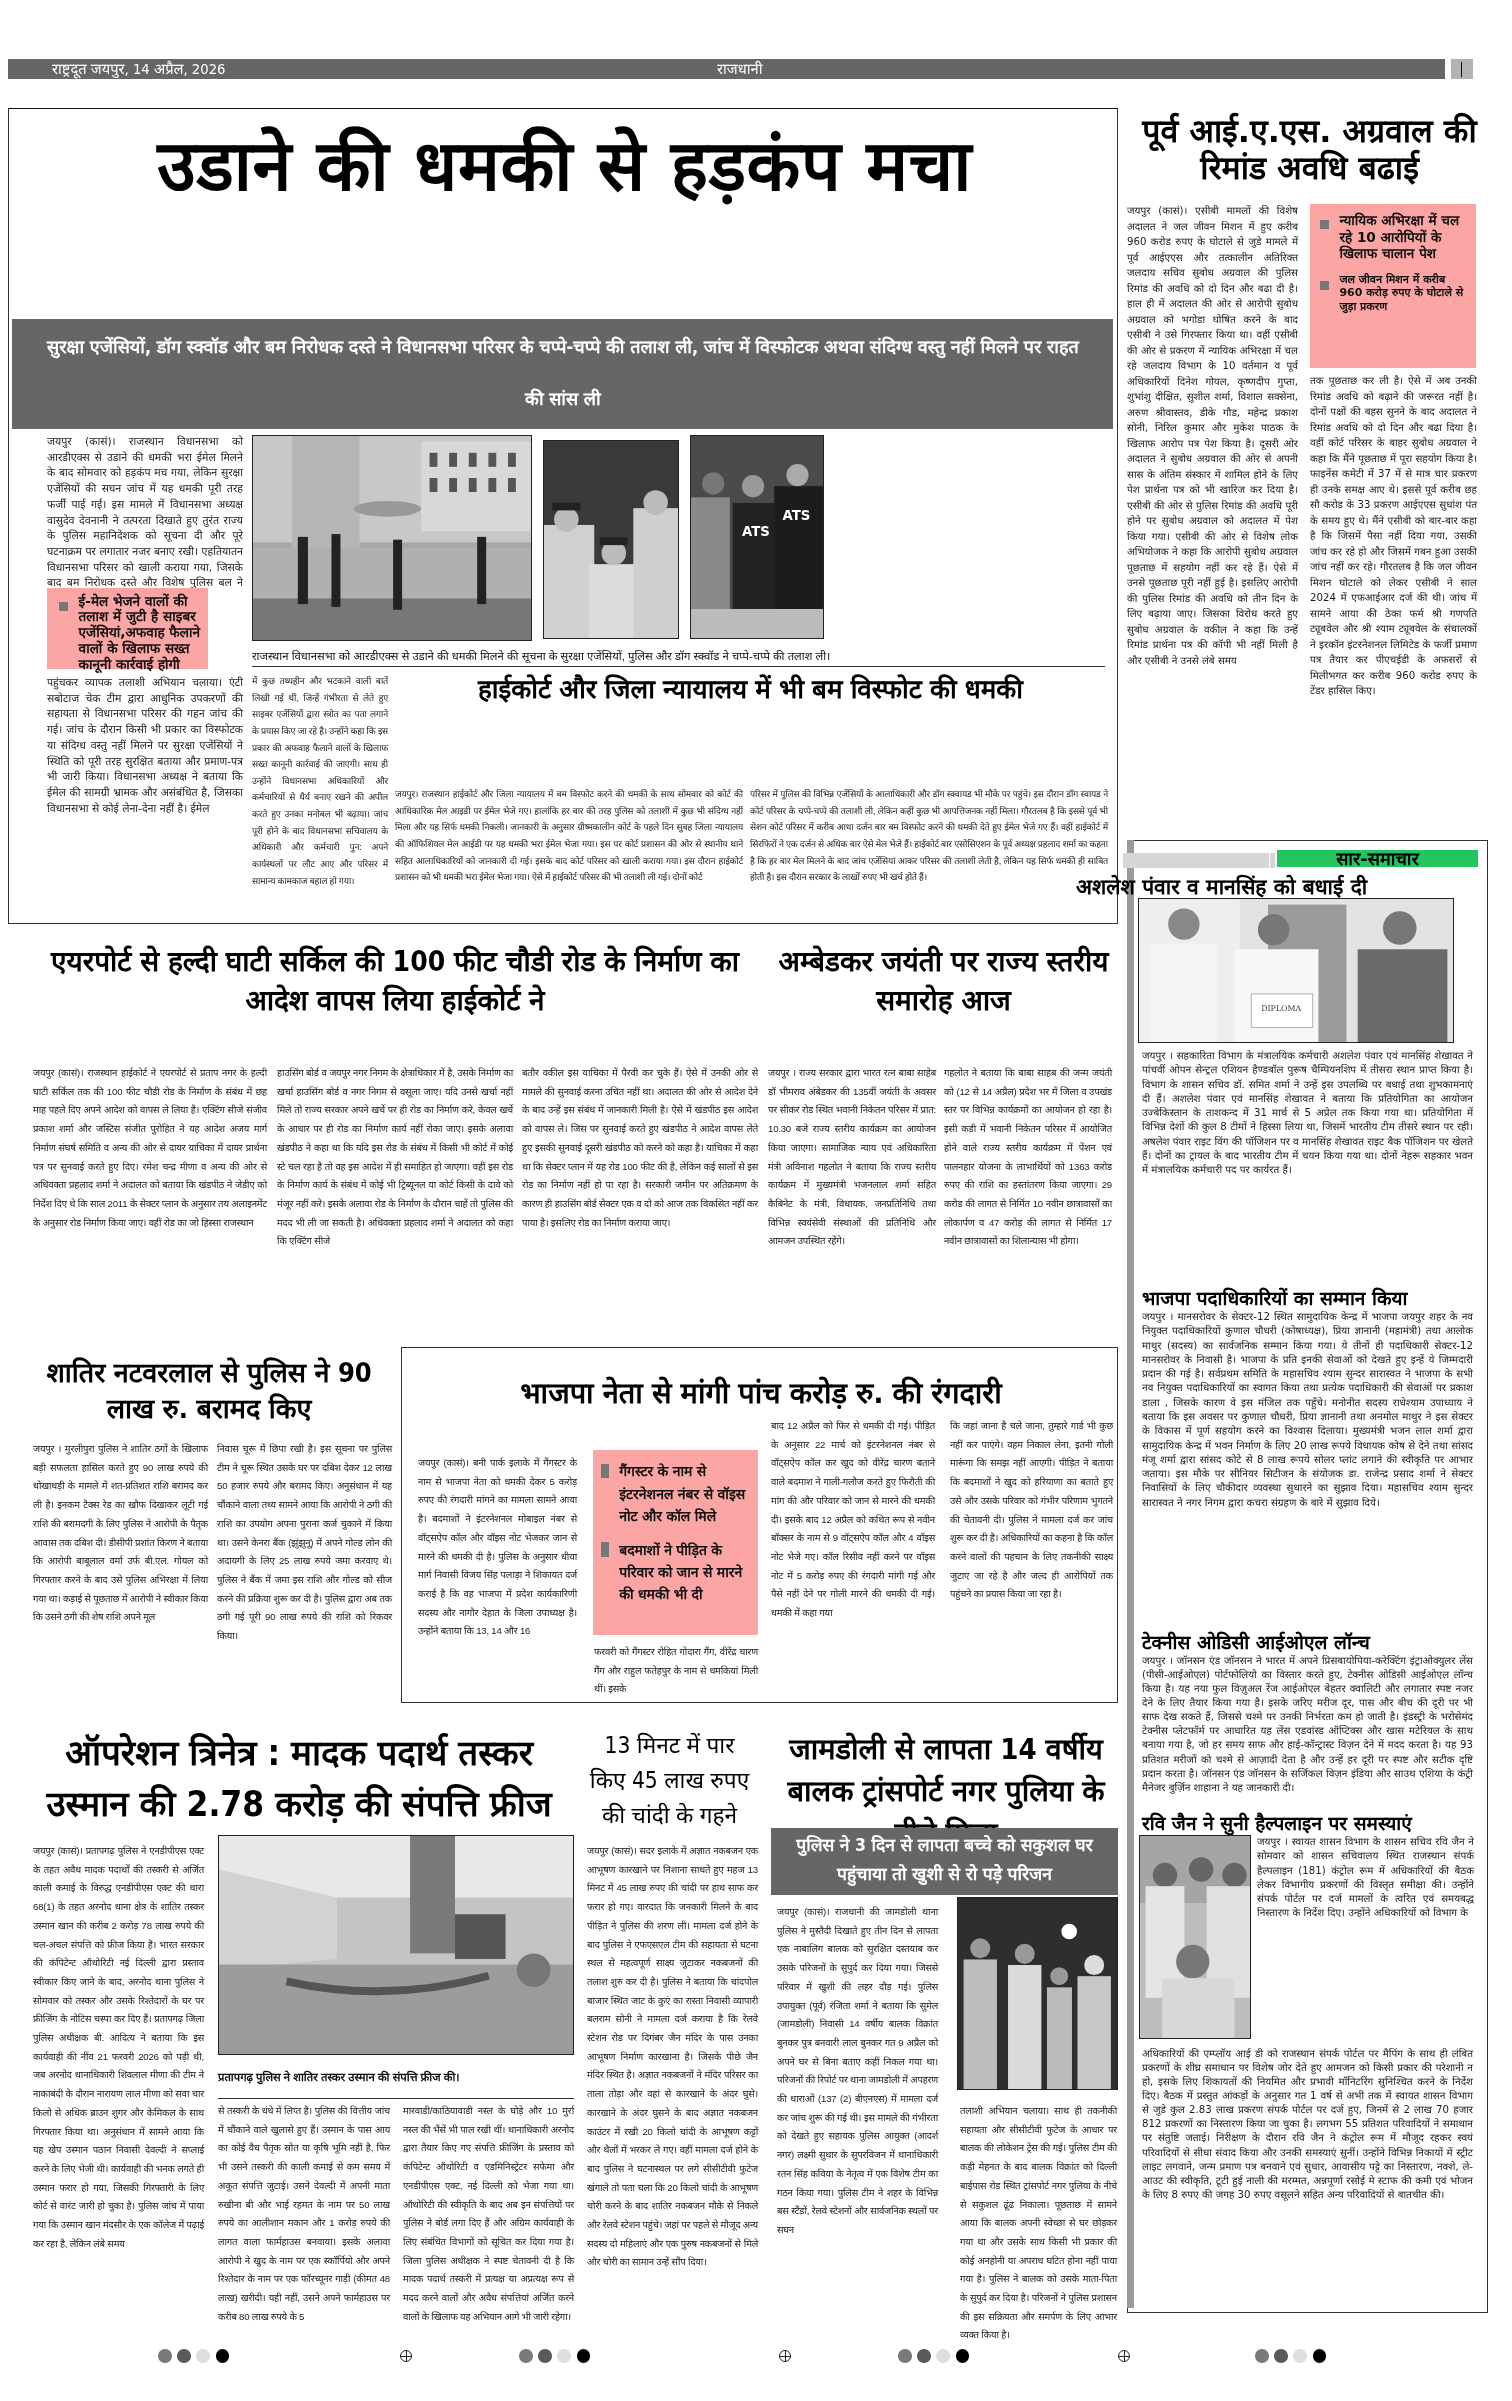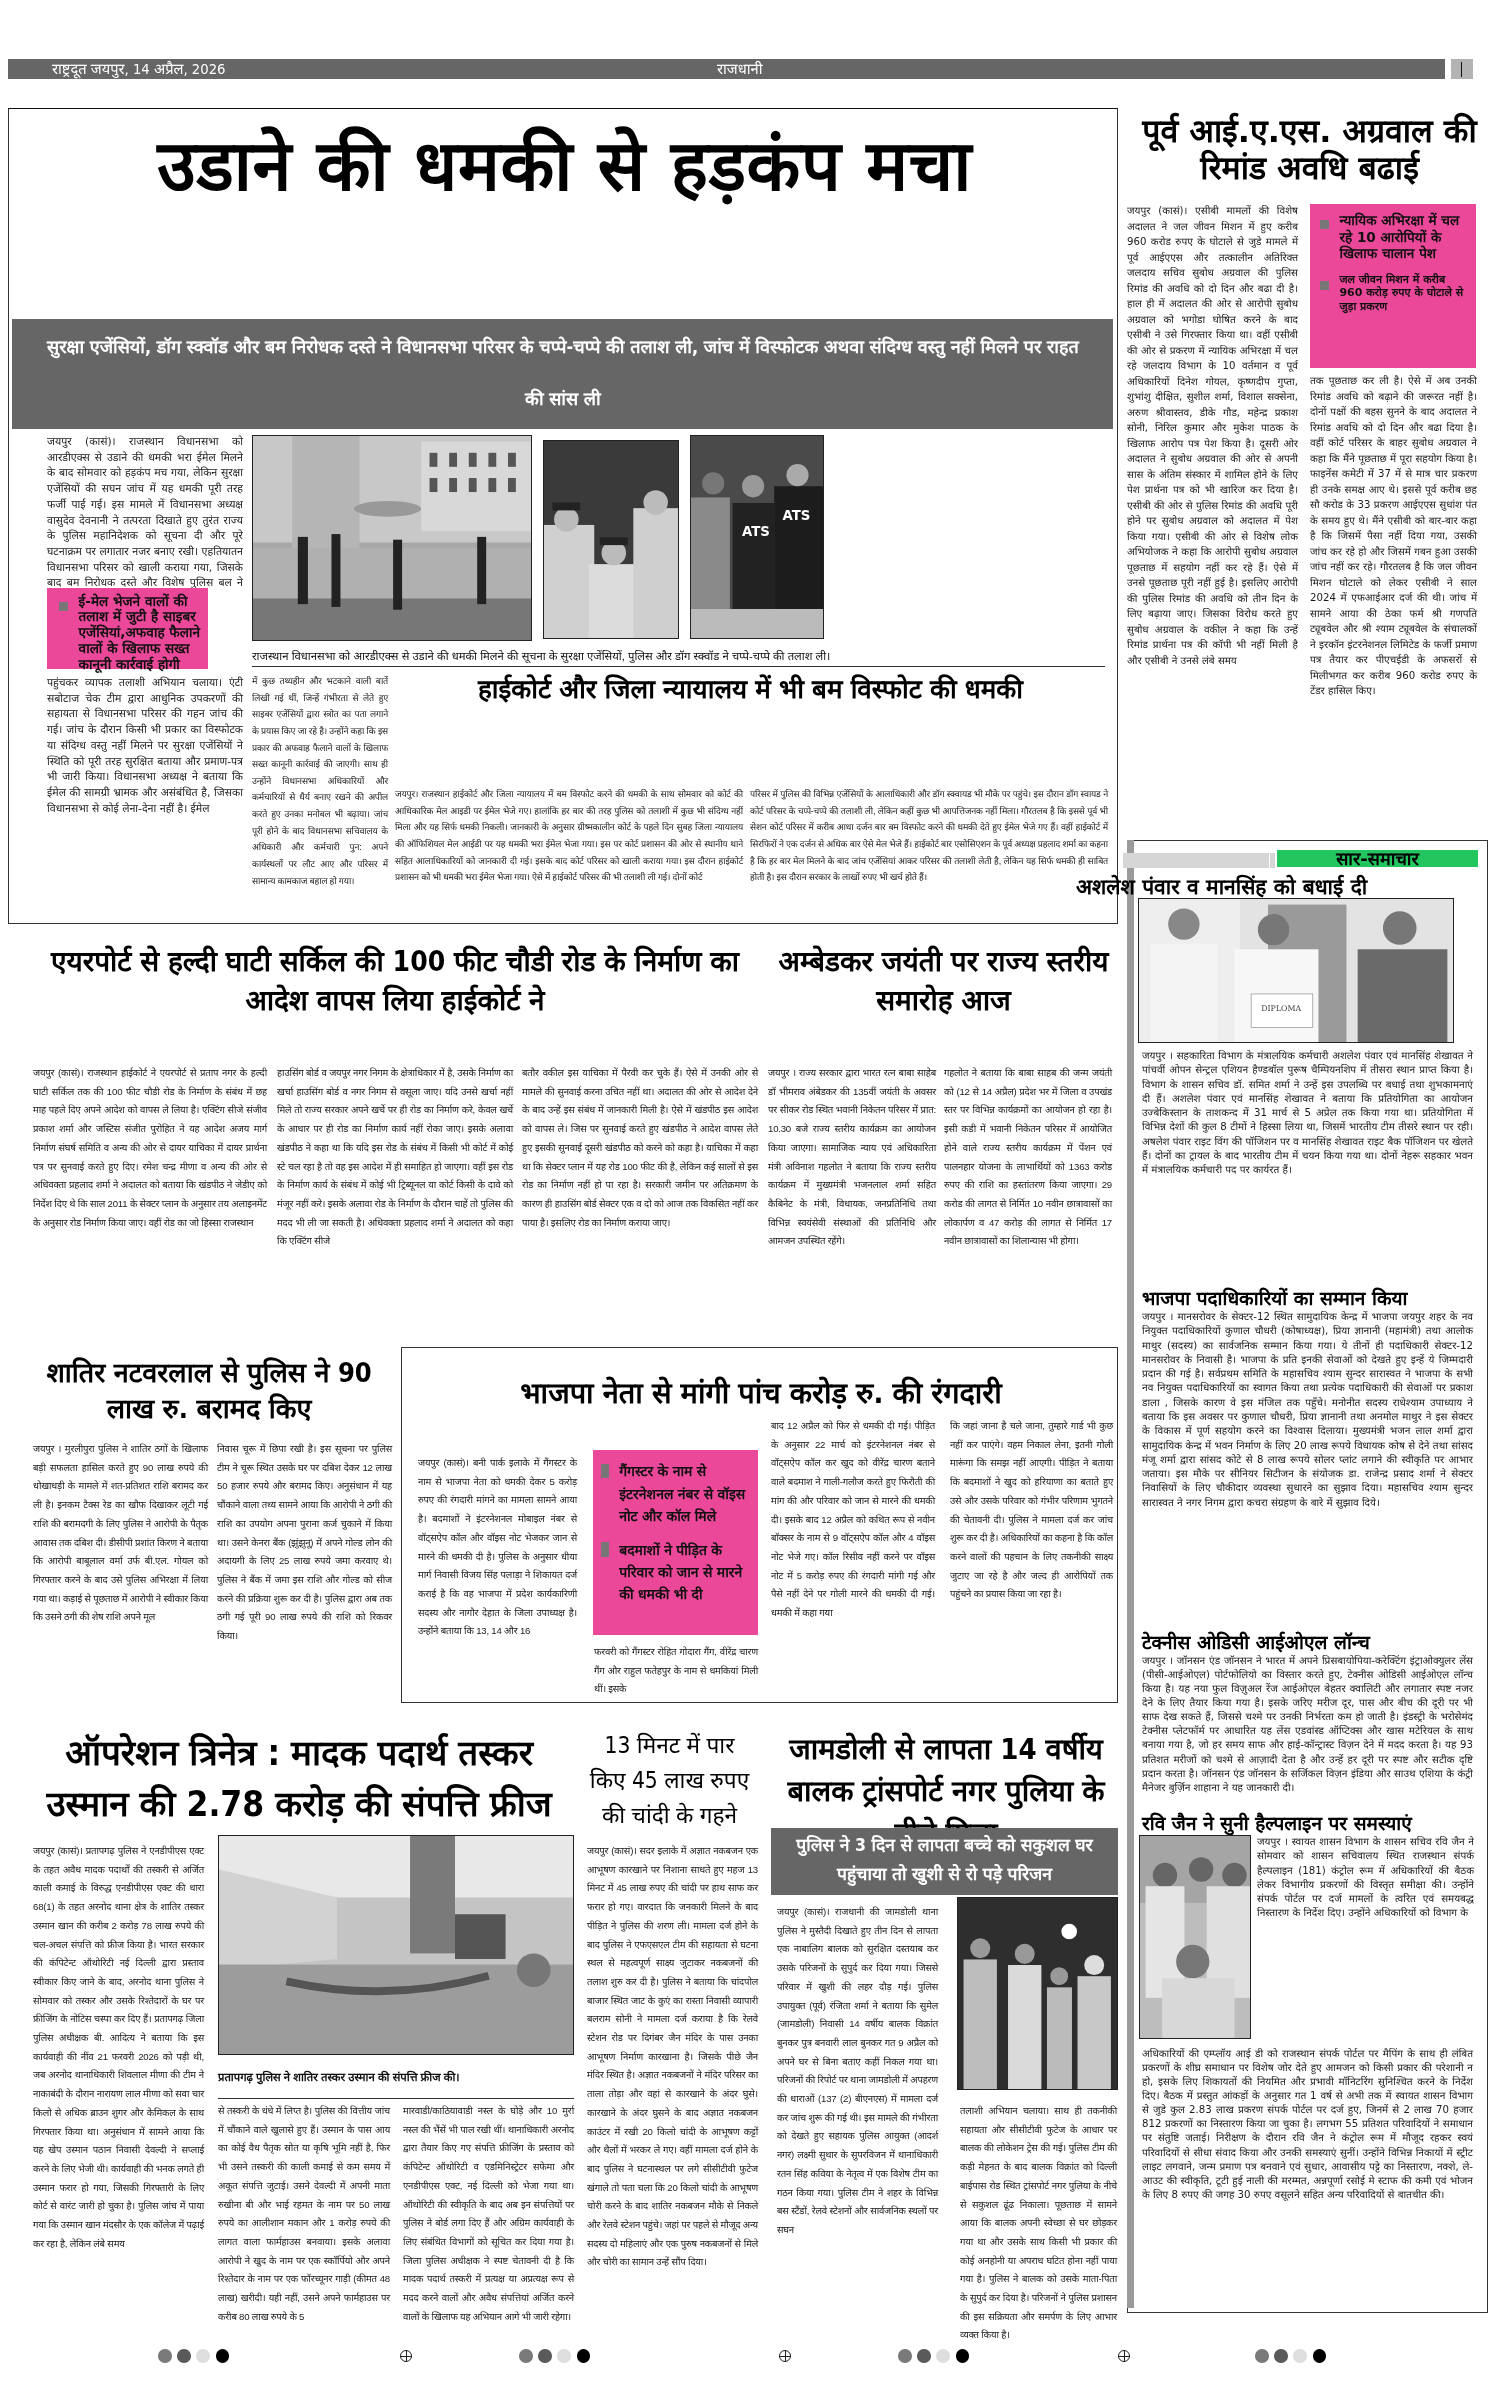--- a/index.html
+++ b/index.html
@@ -11,21 +11,21 @@
   .hdr .date { position:absolute; left:8px; top:0;margin-left:36px; }
   .hdr .sec { position:absolute; left:709px; top:0; }
   .pagebox { position:absolute; left:1450px; top:59px; width:22.6px; height:20.3px; background:#b3b3b3; border-left:1.1px solid #fff; }
   .pagebox span { position:absolute; left:10.2px; top:3.4px; width:1.1px; height:14.7px; background:#111; }
   .box { position:absolute; border:1.7px solid #333; }
   .headline { position:absolute; font-weight:bold; text-align:center; line-height:1.05; color:#000; }
   .cond { font-family:"DejaVu Sans Condensed","Liberation Sans Narrow","Liberation Sans",sans-serif; }
   .txt { position:absolute; font-size:9.6px; line-height:1.55; text-align:justify; color:#1a1a1a; font-family:"DejaVu Sans",sans-serif; }
   .txtc { position:absolute; font-size:9.6px; line-height:1.95; text-align:justify; color:#1a1a1a; font-family:"Liberation Sans Narrow","Liberation Sans",sans-serif; letter-spacing:-0.2px; }
   .graybar { position:absolute; background:#666; color:#fff; text-align:center; font-weight:bold; }
-  .callout { position:absolute; background:#ec4899; padding:8px 9px 8px 10.2px; }
+  .callout { position:absolute; background:#fca5a5; padding:8px 9px 8px 10.2px; }
   .callout .item { display:flex; gap:10.2px; align-items:flex-start; margin-bottom:11.3px; }
   .callout .bullet { width:9px; height:9px; background:#777; flex:none; margin-top:8px; }
   .callout .ctext { font-weight:bold; font-size:17px; line-height:1.22; color:#111; }
   .photo { position:absolute; background:#888; border:1.1px solid #222; overflow:hidden; }
   .photo svg { width:100%; height:100%; display:block; }
   .caption { position:absolute; font-size:11.3px; color:#111; font-family:"Liberation Sans Narrow","Liberation Sans",sans-serif; }
   .rule { position:absolute; height:1.7px; background:#333; }
   .dots { position:absolute; display:flex; gap:5.6px; }
   .dot { width:13.6px; height:13.6px; border-radius:50%; }
   .reg { position:absolute; width:12.4px; height:12.4px; border:1.1px solid #222; border-radius:50%; }

